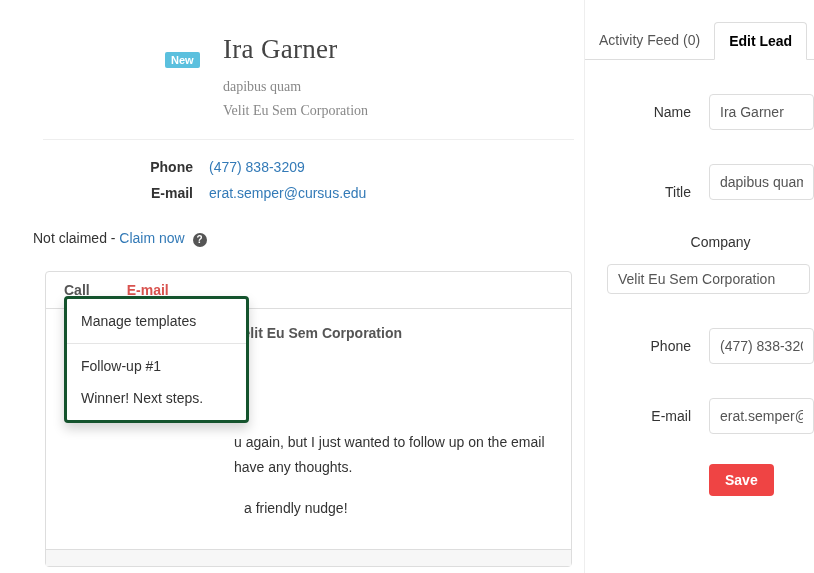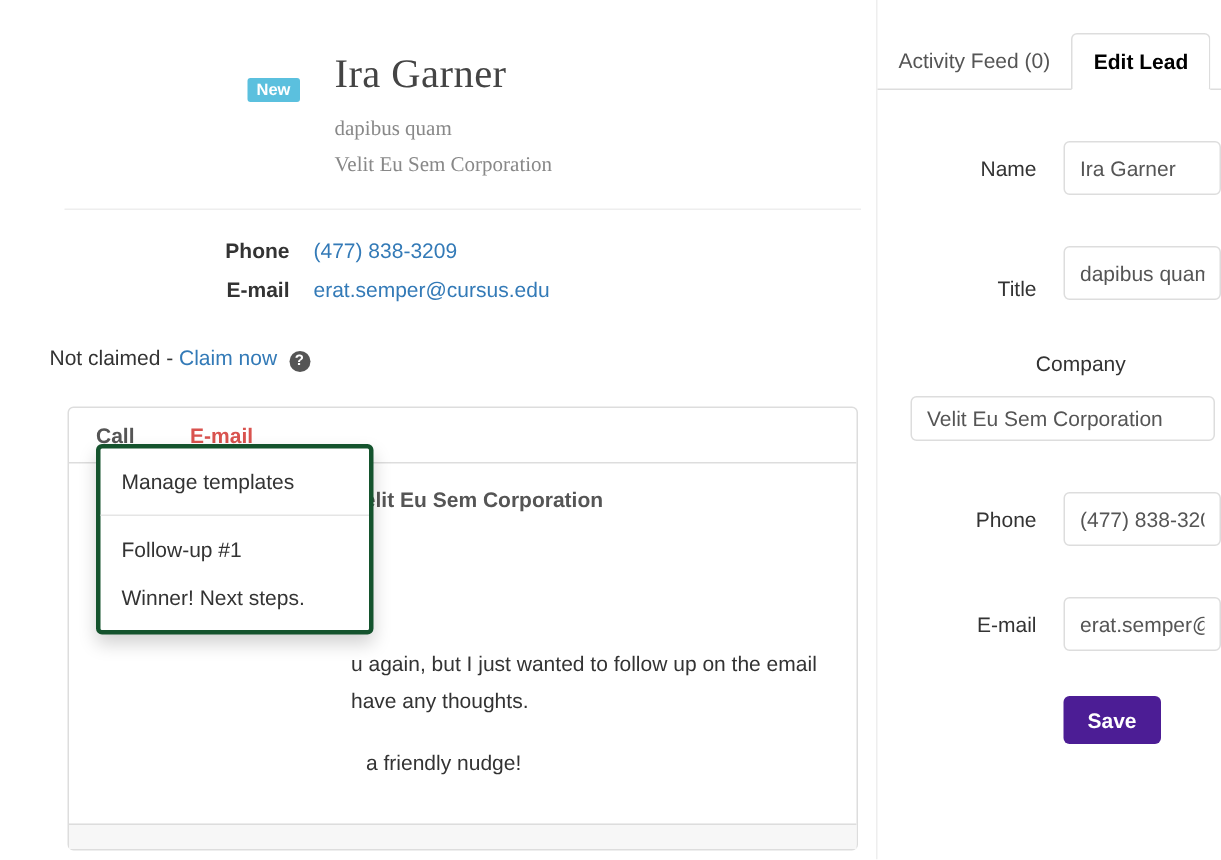--- a/index.html
+++ b/index.html
@@ -199,21 +199,21 @@
     height: 36px;
     border: 1px solid #ddd;
     border-radius: 4px;
     padding: 6px 10px;
     font-size: 14px;
     color: #555;
     min-width: 0;
   }
   .right-inner { padding-left: 18px; }
   .save-btn {
-    background: #4c1d95;
+    background: #ef4444;
     color: #fff;
     border: none;
     border-radius: 4px;
     padding: 8px 16px;
     font-size: 14px;
     font-weight: 600;
     cursor: pointer;
     margin-top: 30px;
     margin-left: 106px;
   }

